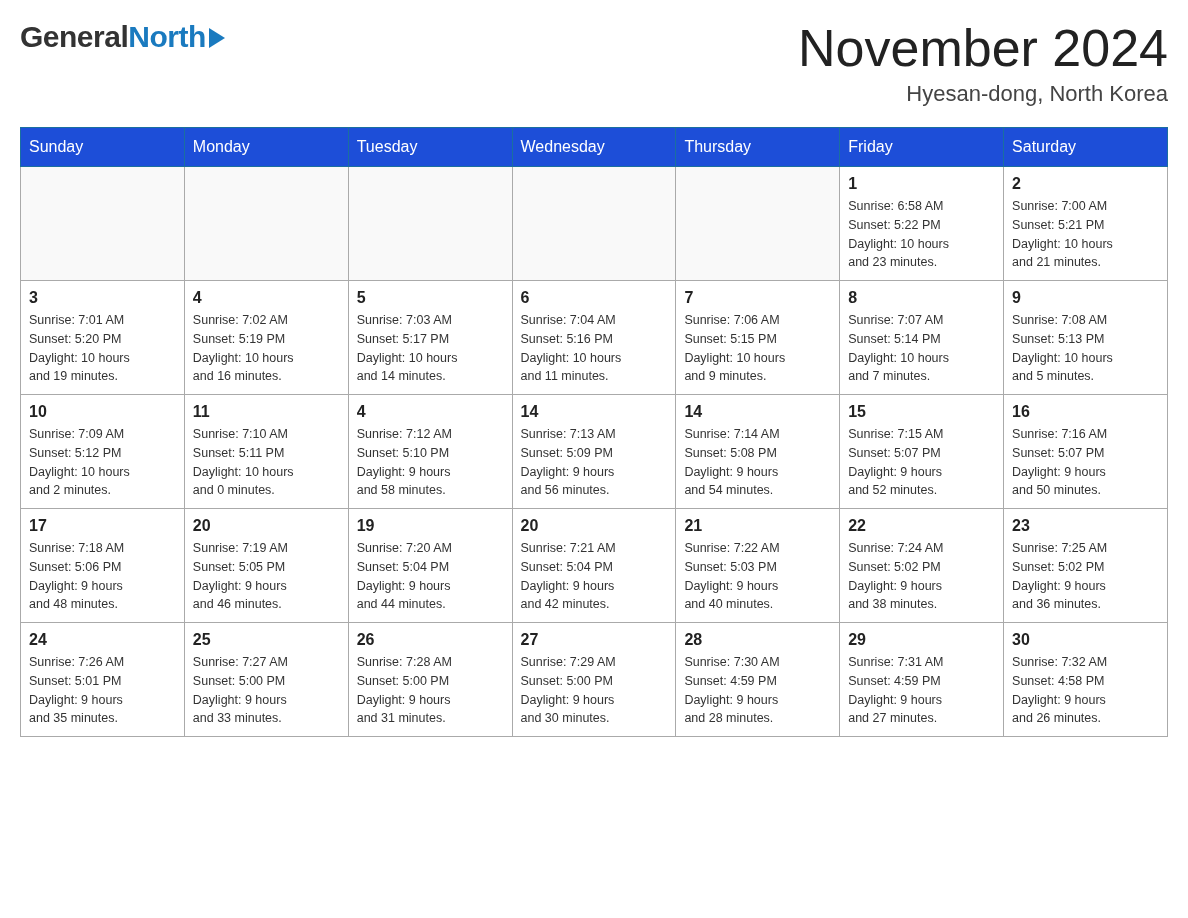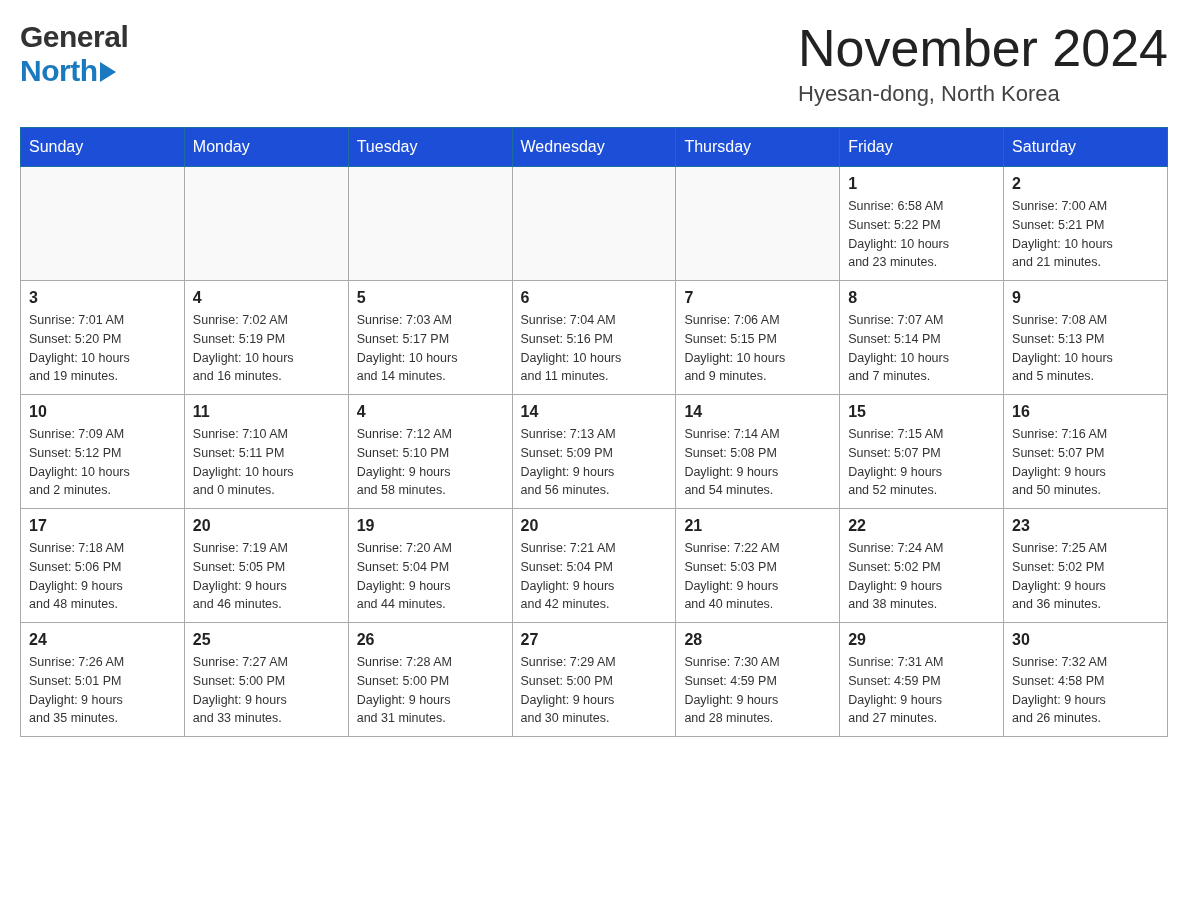--- a/index.html
+++ b/index.html
@@ -15,20 +15,21 @@
       justify-content: space-between;
       align-items: flex-start;
       margin-bottom: 20px;
     }
     .logo {
       display: flex;
       flex-direction: column;
       align-items: flex-start;
     }
     .title-section {
+      text-align: right;
       margin-left: 48px;
     }
     .month-title {
       font-size: 52px;
       font-weight: normal;
       color: #222;
       line-height: 1.1;
     }
     .location {
       font-size: 22px;
@@ -71,21 +72,22 @@
       color: #333;
     }
     .empty-cell {
       background: #f9f9f9;
     }
     .week-row td {
       height: 110px;
     }
     .logo-text-group {
       display: flex;
-      flex-direction: column;
+      flex-direction: row;
+      align-items: flex-end;
     }
     .logo-line1 {
       font-size: 30px;
       font-weight: bold;
       color: #333;
       letter-spacing: -0.5px;
     }
     .logo-line2 {
       display: flex;
       align-items: center;

